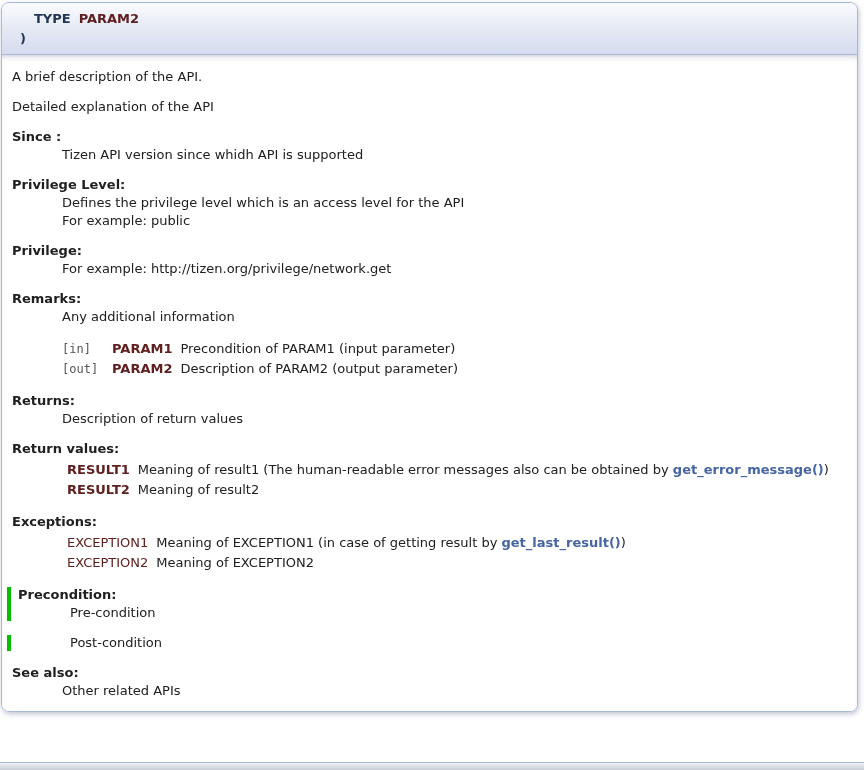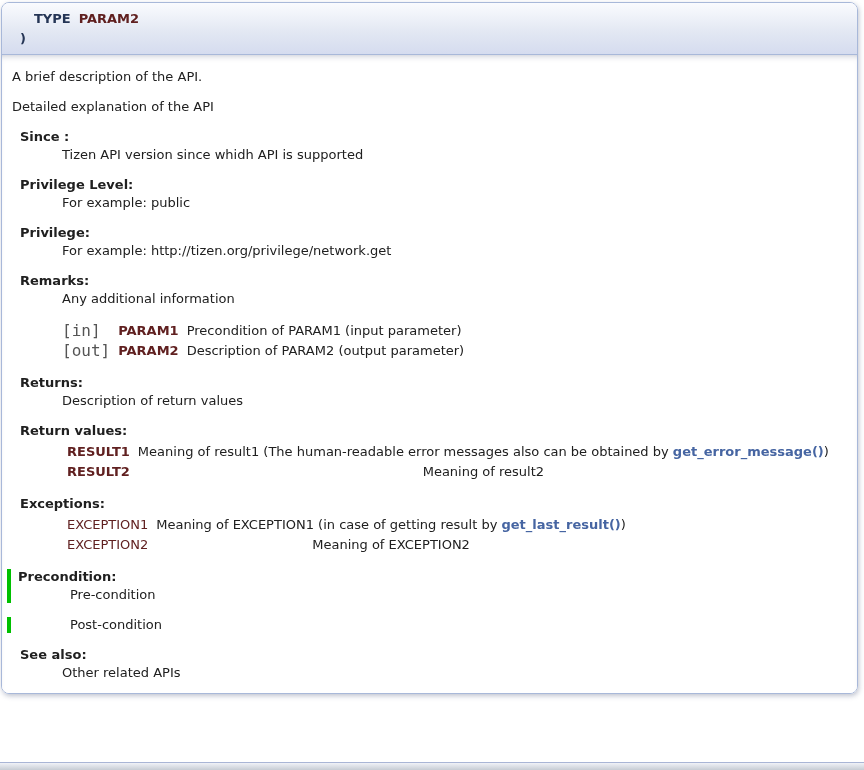--- a/index.html
+++ b/index.html
@@ -40,38 +40,38 @@
   .param-name-sig { color: var(--param-name); }
   .memdoc {
     background: #ffffff;
     border-radius: 0 0 7px 7px;
     padding: 10px 2px 12px 10px;
     box-shadow: inset 0 5px 7px -5px rgba(90,100,130,0.45);
   }
   .memdoc p { margin: 4px 0 14px 0; }
   .memdoc p.detailed { }
   dl { margin: 14px 0 0 0; }
-  dt { font-weight: bold; margin-left: 8px; }
+  dt { font-weight: bold; margin-left: 0; }
   dd { margin: 2px 0 0 50px; }
   dl.barred {
     border-left: 4px solid var(--condition-bar);
     margin-left: -5px;
     padding-left: 7px;
   }
   dl.barred dt { margin-left: 0; }
   dl.barred dd { margin-left: 52px; }
   table.params { border-spacing: 0; margin: 3px 0 0 50px; }
   table.params td { padding: 2px 8px 2px 0; line-height: 16px; white-space: nowrap; vertical-align: top; }
   td.paramdir {
     font-family: "DejaVu Sans Mono", "Liberation Mono", monospace;
-    font-size: 16px; color: #555555; width: 50px;
+    font-size: 12px; color: #555555; width: 50px;
   }
   td.paramname { font-weight: bold; color: var(--param-name); }
   table.retval { border-spacing: 0; margin: 3px 0 0 55px; }
-  table.retval td { padding: 2px 8px 2px 0; line-height: 16px; vertical-align: top; text-align: center; }
+  table.retval td { padding: 2px 8px 2px 0; line-height: 16px; vertical-align: top; }
   td.retname { font-weight: bold; color: var(--param-name); white-space: nowrap; }
   td.excname { font-weight: normal; color: var(--param-name); white-space: nowrap; }
   td.retdesc { white-space: nowrap; }
   .code-link { color: var(--link); font-weight: bold; cursor: pointer; }
   .footer-bar {
     position: absolute; left: 0; bottom: 0; width: 100%; height: 8px;
     border-top: 1px solid #A9B5D5;
     background: linear-gradient(to bottom, #F0F2F7, #C7CCD4);
   }
 </style>
@@ -104,20 +104,21 @@
     <p class="brief">A brief description of the API.</p>
     <p class="detailed">Detailed explanation of the API</p>
 
     <dl>
       <dt>Since :</dt>
       <dd>Tizen API version since whidh API is supported</dd>
     </dl>
 
     <dl>
       <dt>Privilege Level:</dt>
+      <dd>Defines the privilege level which is an access level for the API</dd>
       <dd>For example: public</dd>
     </dl>
 
     <dl>
       <dt>Privilege:</dt>
       <dd>For example: http://tizen.org/privilege/network.get</dd>
     </dl>
 
     <dl>
       <dt>Remarks:</dt>

